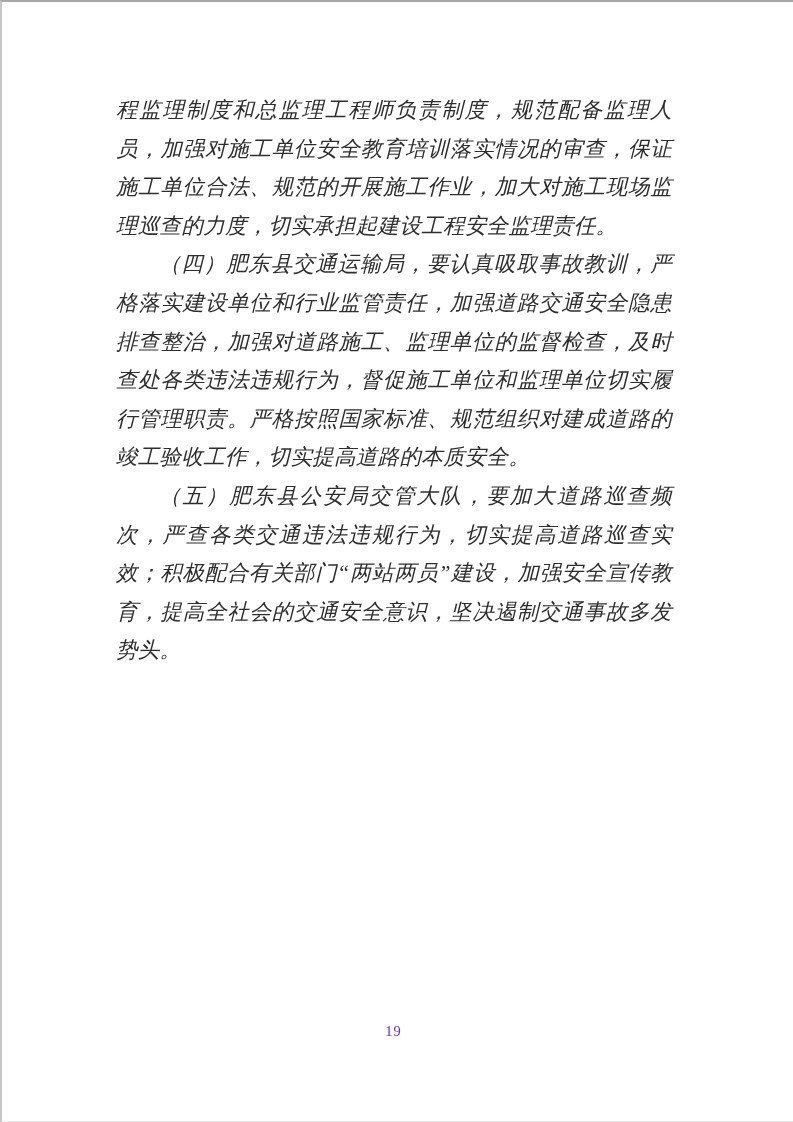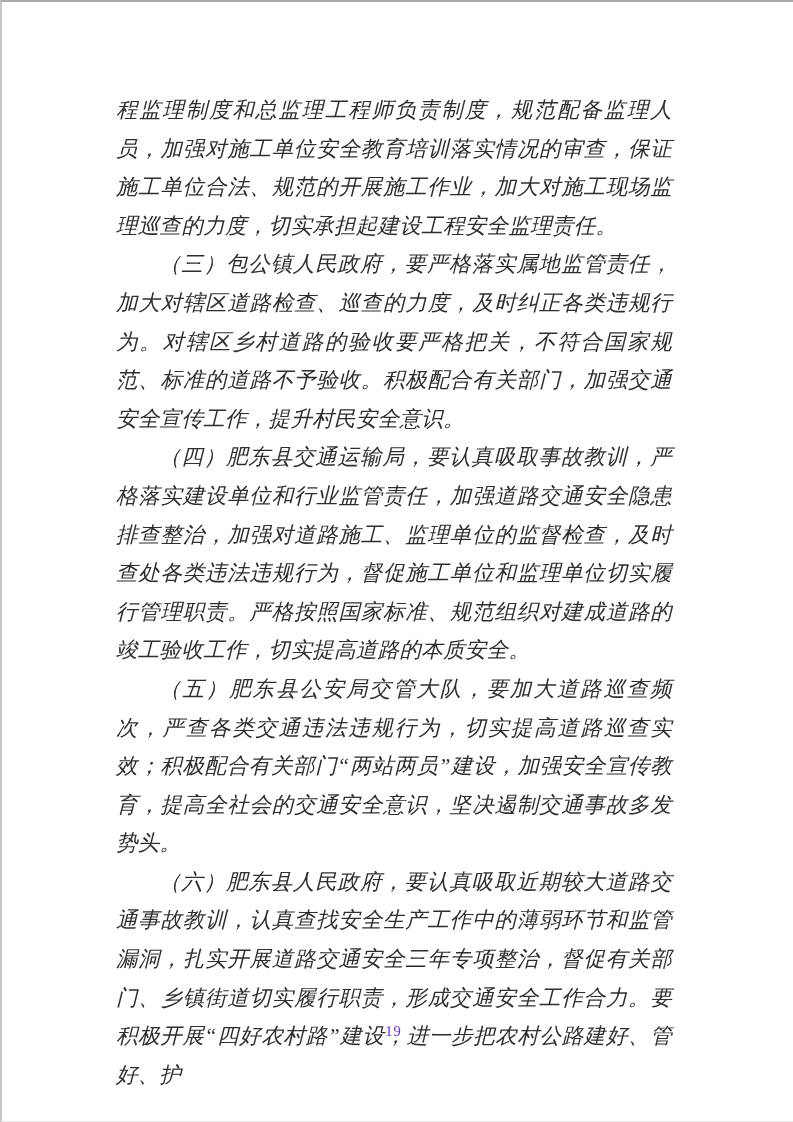--- a/index.html
+++ b/index.html
@@ -52,20 +52,18 @@
     color: #6d28d9;
     letter-spacing: 1px;
   }
 </style>
 </head>
 <body>
 
 <div class="page">
   <div class="content">
     <p>程监理制度和总监理工程师负责制度，规范配备监理人员，加强对施工单位安全教育培训落实情况的审查，保证施工单位合法、规范的开展施工作业，加大对施工现场监理巡查的力度，切实承担起建设工程安全监理责任。</p>
-    <p class="indent">（三）包公镇人民政府，要严格落实属地监管责任，加大对辖区道路检查、巡查的力度，及时纠正各类违规行为。对辖区乡村道路的验收要严格把关，不符合国家规范、标准的道路不予验收。积极配合有关部门，加强交通安全宣传工作，提升村民安全意识。</p>
     <p class="indent">（四）肥东县交通运输局，要认真吸取事故教训，严格落实建设单位和行业监管责任，加强道路交通安全隐患排查整治，加强对道路施工、监理单位的监督检查，及时查处各类违法违规行为，督促施工单位和监理单位切实履行管理职责。严格按照国家标准、规范组织对建成道路的竣工验收工作，切实提高道路的本质安全。</p>
     <p class="indent">（五）肥东县公安局交管大队，要加大道路巡查频次，严查各类交通违法违规行为，切实提高道路巡查实效；积极配合有关部门“两站两员”建设，加强安全宣传教育，提高全社会的交通安全意识，坚决遏制交通事故多发势头。</p>
-    <p class="indent">（六）肥东县人民政府，要认真吸取近期较大道路交通事故教训，认真查找安全生产工作中的薄弱环节和监管漏洞，扎实开展道路交通安全三年专项整治，督促有关部门、乡镇街道切实履行职责，形成交通安全工作合力。要积极开展“四好农村路”建设，进一步把农村公路建好、管好、护</p>
   </div>
 
   <div class="page-number">19</div>
 </div>
 
 </body></html>

